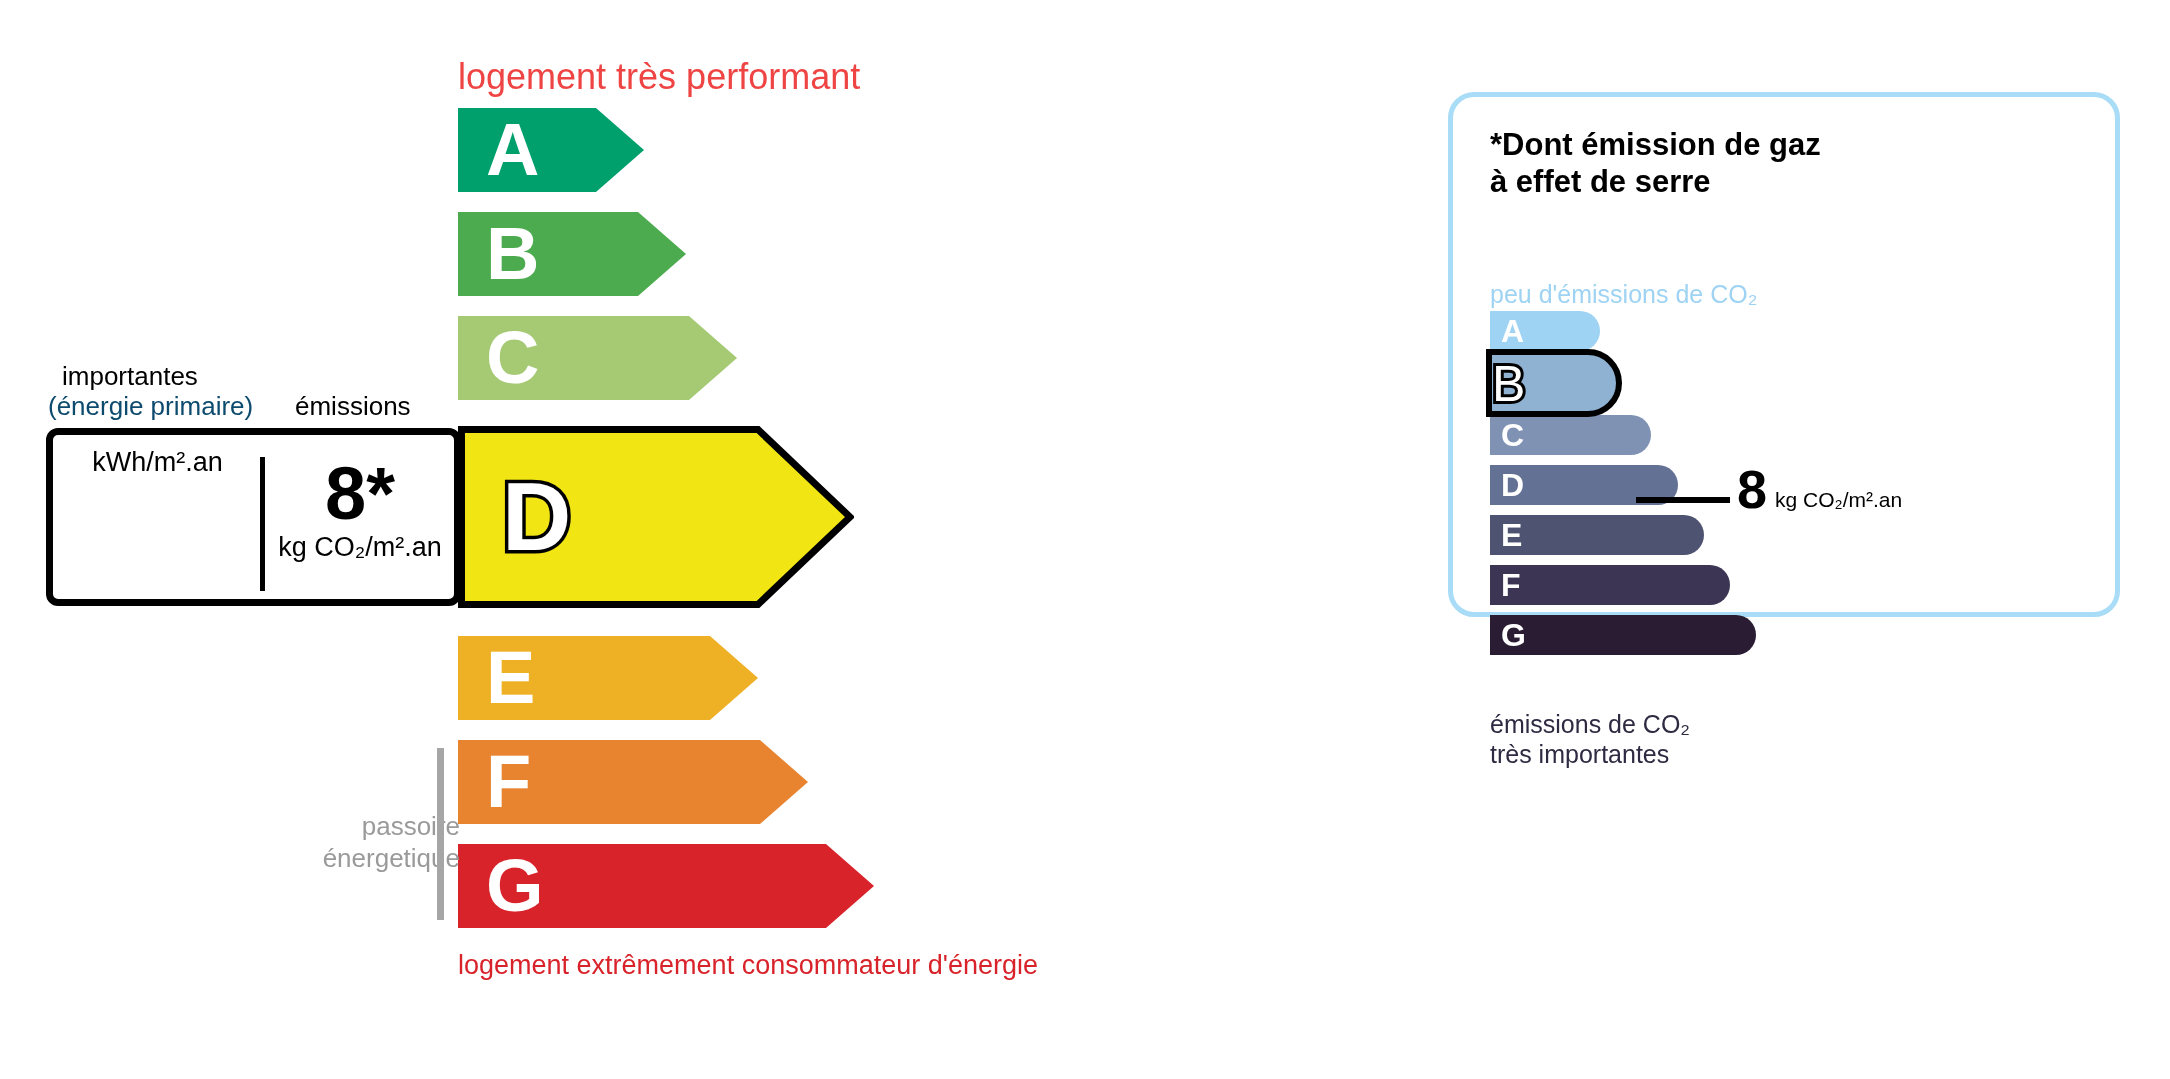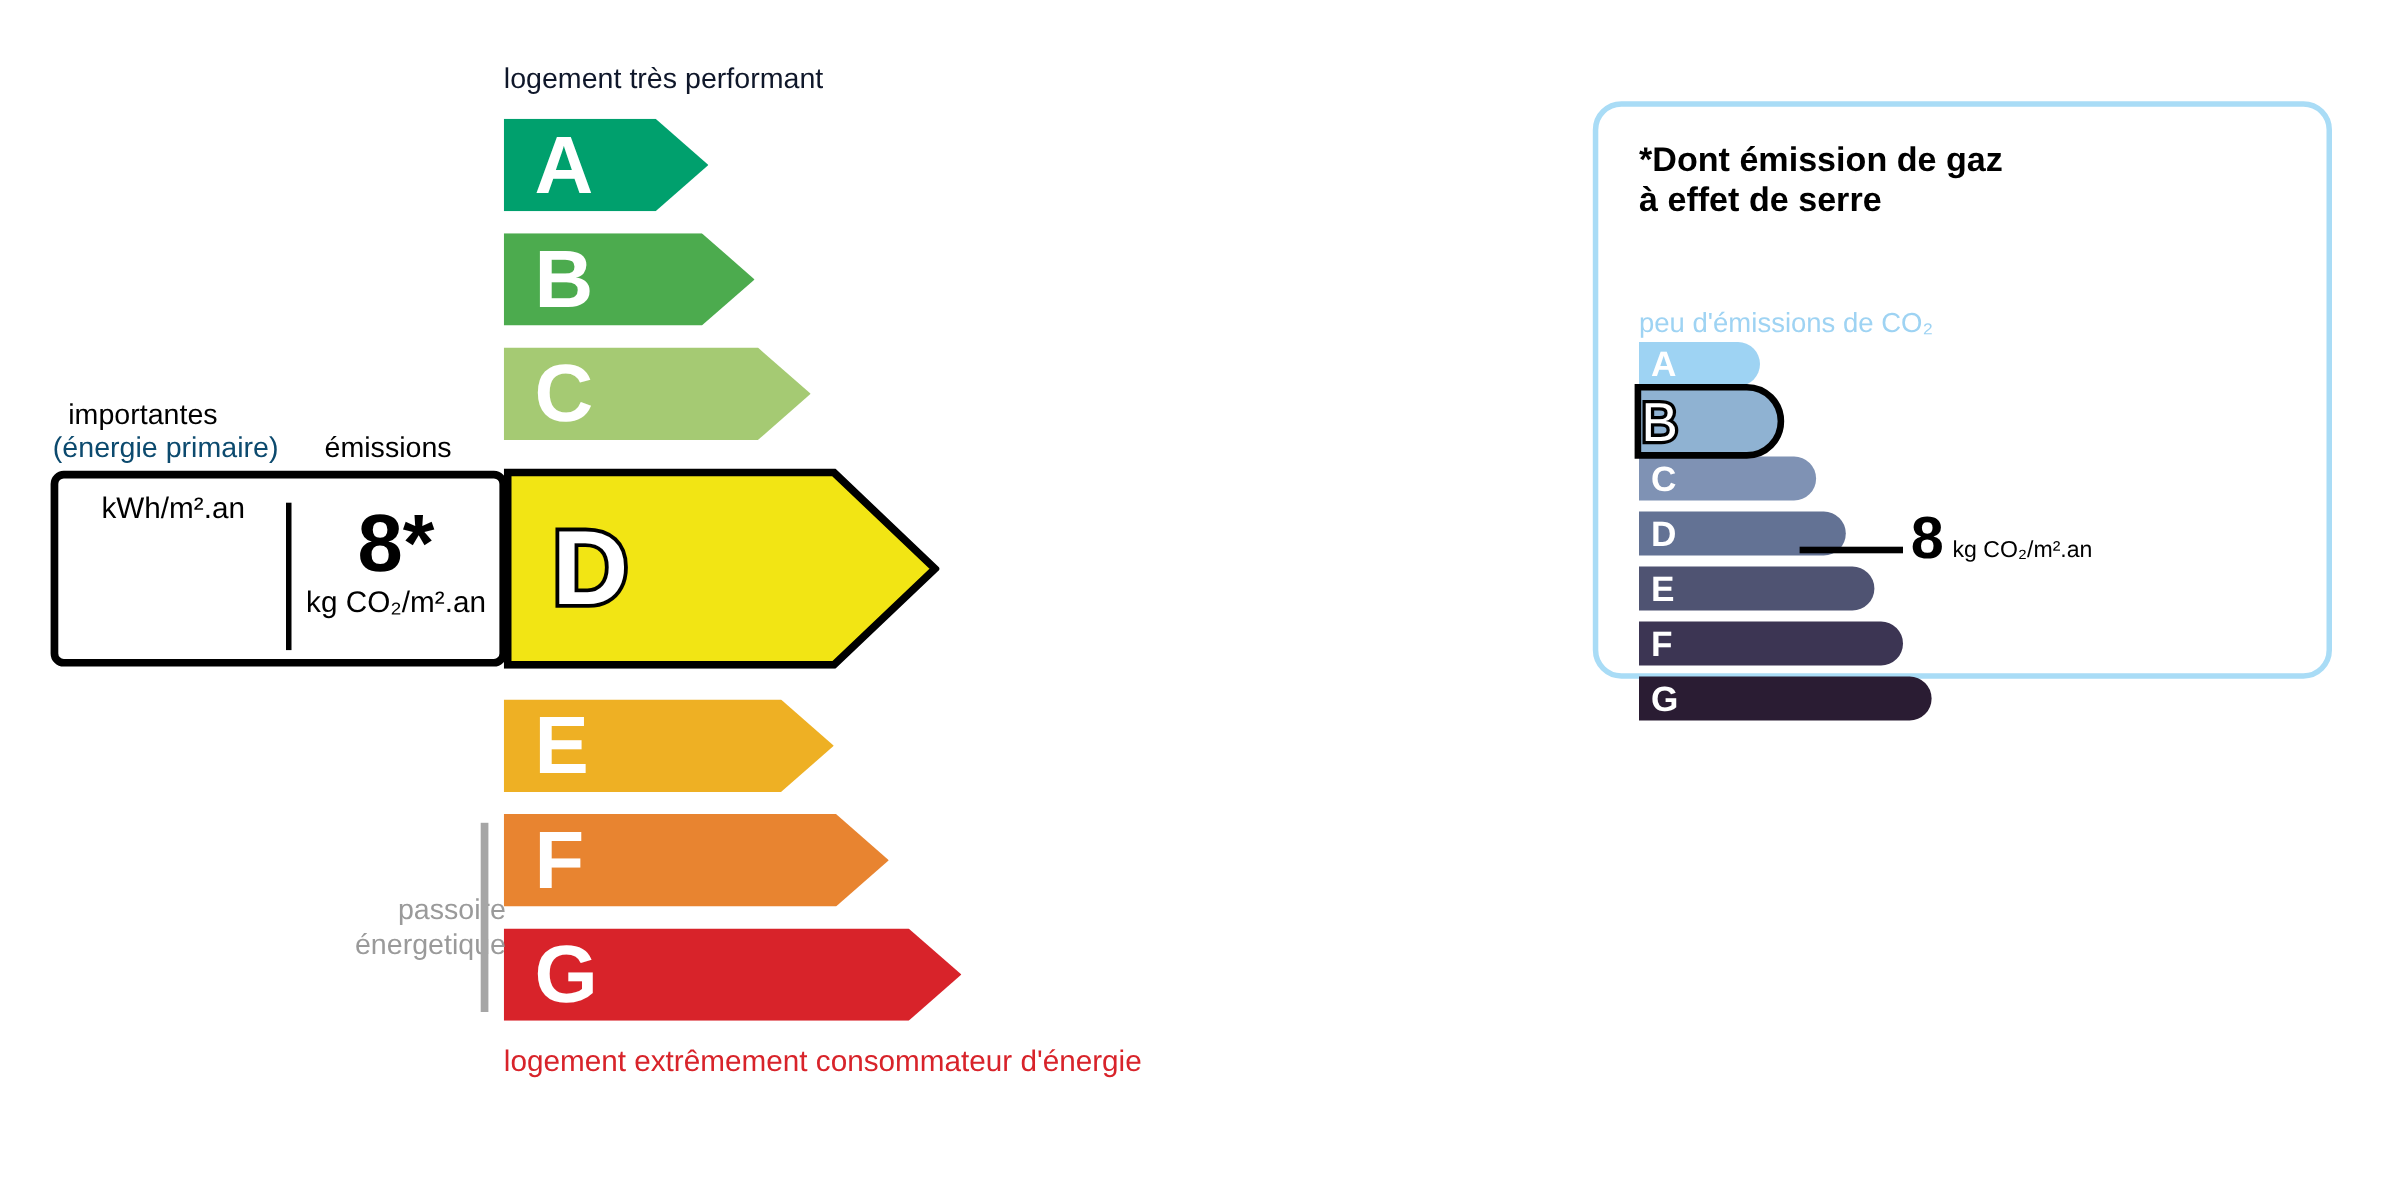--- a/index.html
+++ b/index.html
@@ -15,22 +15,22 @@
     background: #ffffff;
     overflow: hidden;
   }
 
   
   #energy-panel { position: absolute; left: 0; top: 0; width: 1340px; height: 1079px; }
 
   .top-caption {
     position: absolute;
     left: 458px; top: 56px;
-    font-size: 26px;
-    color: #0f172a;
+    font-size: 36px;
+    color: #ef4444;
     white-space: nowrap;
   }
   .bottom-caption {
     position: absolute;
     left: 458px; top: 950px;
     font-size: 27px;
     color: #d8232a;
     white-space: nowrap;
   }
 
@@ -329,15 +329,17 @@
 
     <div id="co2-highlight" style="top: 252px;">
       <span class="co2-letter">B</span>
     </div>
 
     <div id="co2-value-wrap">
       <span id="co2-value">8</span>
       <span id="co2-value-unit">kg CO₂/m².an</span>
     </div>
 
+    <div id="co2-bottom-caption">émissions de CO₂
+très importantes</div>
   </div>
 
 </div>
 
 </body></html>

